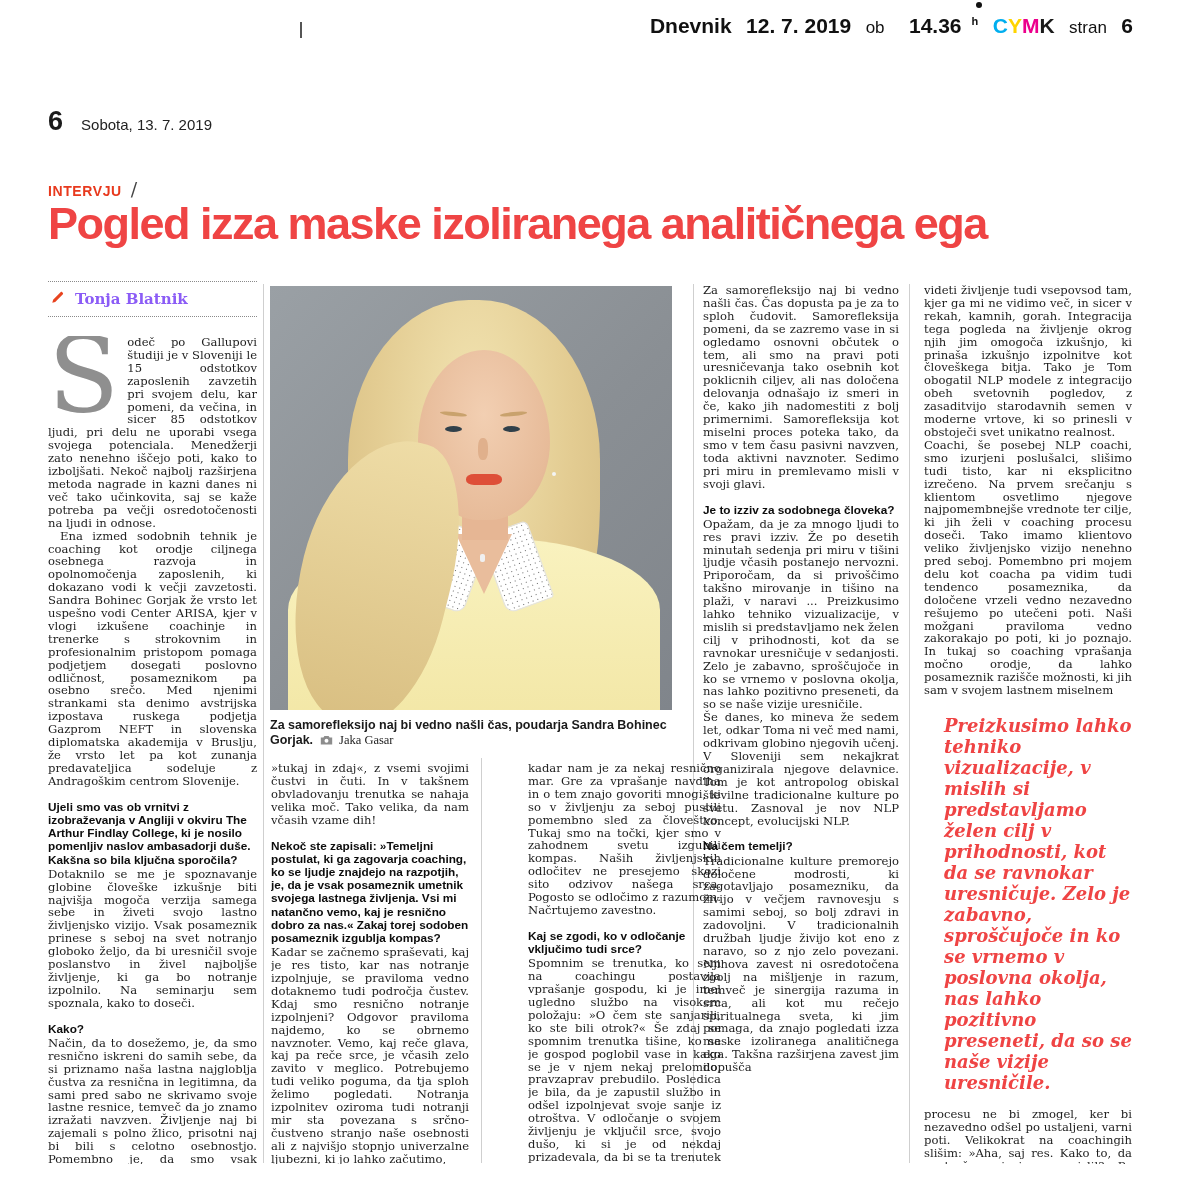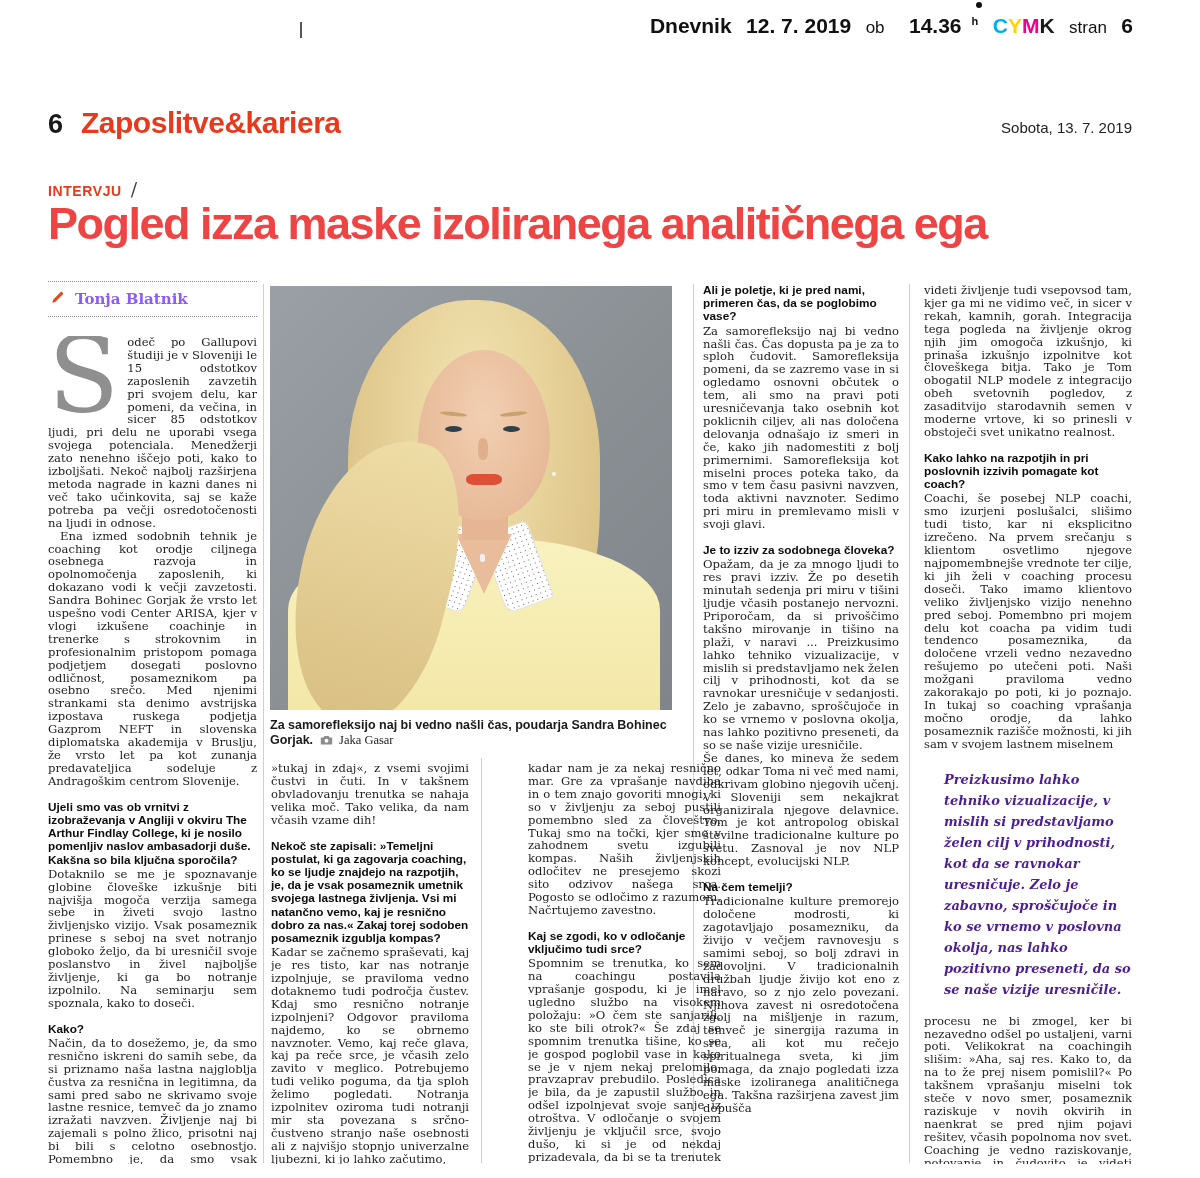--- a/index.html
+++ b/index.html
@@ -56,22 +56,22 @@
   #col5{left:924px;top:284px;width:208px;height:880px;}
 
   .para{font-size:11.6px;line-height:12.9px;text-align:justify;margin:0;text-indent:12px;color:#1d1d1d;}
   .para.flush{text-indent:0;}
   .question{font-family:"Liberation Sans",sans-serif;font-weight:700;font-size:11.8px;
     line-height:13.2px;color:#0c0c0c;margin:13px 0 1px;text-align:left;}
   .question:first-child{margin-top:0;}
   .lead{text-indent:0;}
   .dropcap{float:left;font-size:104px;line-height:76px;height:78px;color:#8f8f8f;margin:2px 8px 0 0;}
 
-  .pull-quote{font-style:italic;font-weight:700;font-size:13px;line-height:21px;
-    color:#4c1d95;margin:18px 0 15px 20px;text-align:left;}
+  .pull-quote{font-style:italic;font-weight:700;font-size:18px;line-height:21px;
+    color:#ef4444;margin:18px 0 15px 20px;text-align:left;}
 
   
   .photo{position:absolute;left:270px;top:286px;width:402px;height:424px;overflow:hidden;
     background:linear-gradient(135deg,#9aa0a5 0%,#8a8f94 55%,#80858b 100%);}
   .photo *{position:absolute;}
   .hair-back{left:78px;top:14px;width:252px;height:420px;
     background:radial-gradient(ellipse at 50% 28%,#f2e4b2 0%,#e3cc92 55%,#d4ba7e 100%);
     border-radius:48% 48% 42% 55% / 38% 38% 52% 58%;}
   .torso{left:18px;top:252px;width:372px;height:200px;
     background:linear-gradient(#f9f2bf,#f2e6a4);border-radius:45% 45% 0 0 / 72px 72px 0 0;}
@@ -116,21 +116,20 @@
     <span class="ph-b">12. 7. 2019</span>
     <span class="ph-r">ob</span>
     <span class="ph-b"><span>14.36</span><span class="ph-sup">h</span></span>
     <span class="cymk"><span class="c">C</span><span class="y">Y</span><span class="m">M</span><span class="k">K</span></span>
     <span class="ph-r">stran</span>
     <span class="ph-b">6</span>
   </div>
 
   <div class="section-bar">
     <span class="page-num">6</span>
-    <span class="section-title">Zaposlitve&amp;kariera</span>
     <span class="issue-date">Sobota, 13. 7. 2019</span>
   </div>
 
   <div class="kicker">
     <span class="kicker-label">INTERVJU</span>
     <span class="kicker-slash">/</span>
   </div>
 
   <h1 class="headline">Pogled izza maske izoliranega analitičnega ega</h1>
 
@@ -189,30 +188,28 @@
     <p class="para flush">Kadar se začnemo spraševati, kaj je res tisto, kar nas notranje izpolnjuje, se praviloma vedno dotaknemo tudi področja čustev. Kdaj smo resnično notranje izpolnjeni? Odgovor praviloma najdemo, ko se obrnemo navznoter. Vemo, kaj reče glava, kaj pa reče srce, je včasih zelo zavito v meglico. Potrebujemo tudi veliko poguma, da tja sploh želimo pogledati. Notranja izpolnitev oziroma tudi notranji mir sta povezana s srčno-čustveno stranjo naše osebnosti ali z najvišjo stopnjo univerzalne ljubezni, ki jo lahko začutimo,</p>
   </div>
 
   <div class="col" id="col3">
     <p class="para flush">kadar nam je za nekaj resnično mar. Gre za vprašanje navdiha in o tem znajo govoriti mnogi, ki so v življenju za seboj pustili pomembno sled za človeštvo. Tukaj smo na točki, kjer smo v zahodnem svetu izgubili kompas. Naših življenjskih odločitev ne presejemo skozi sito odzivov našega srca. Pogosto se odločimo z razumom. Načrtujemo zavestno.</p>
     <p class="question">Kaj se zgodi, ko v odločanje vključimo tudi srce?</p>
     <p class="para flush">Spomnim se trenutka, ko sem na coachingu postavila vprašanje gospodu, ki je imel ugledno službo na visokem položaju: »O čem ste sanjarili, ko ste bili otrok?« Še zdaj se spomnim trenutka tišine, ko se je gospod poglobil vase in kako se je v njem nekaj prelomilo, pravzaprav prebudilo. Posledica je bila, da je zapustil službo in odšel izpolnjevat svoje sanje iz otroštva. V odločanje o svojem življenju je vključil srce, svojo dušo, ki si je od nekdaj prizadevala, da bi se ta trenutek uresničil.</p>
   </div>
 
   <div class="col" id="col4">
-    <p class="question">Ali je poletje, ki je pred nami, primeren čas, da se poglobimo vase?</p>
     <p class="para flush">Za samorefleksijo naj bi vedno našli čas. Čas dopusta pa je za to sploh čudovit. Samorefleksija pomeni, da se zazremo vase in si ogledamo osnovni občutek o tem, ali smo na pravi poti uresničevanja tako osebnih kot poklicnih ciljev, ali nas določena delovanja odnašajo iz smeri in če, kako jih nadomestiti z bolj primernimi. Samorefleksija kot miselni proces poteka tako, da smo v tem času pasivni navzven, toda aktivni navznoter. Sedimo pri miru in premlevamo misli v svoji glavi.</p>
     <p class="question">Je to izziv za sodobnega človeka?</p>
     <p class="para flush">Opažam, da je za mnogo ljudi to res pravi izziv. Že po desetih minutah sedenja pri miru v tišini ljudje včasih postanejo nervozni. Priporočam, da si privoščimo takšno mirovanje in tišino na plaži, v naravi ... Preizkusimo lahko tehniko vizualizacije, v mislih si predstavljamo nek želen cilj v prihodnosti, kot da se ravnokar uresničuje v sedanjosti. Zelo je zabavno, sproščujoče in ko se vrnemo v poslovna okolja, nas lahko pozitivno preseneti, da so se naše vizije uresničile.</p>
     <p class="para flush">Še danes, ko mineva že sedem let, odkar Toma ni več med nami, odkrivam globino njegovih učenj. V Sloveniji sem nekajkrat organizirala njegove delavnice. Tom je kot antropolog obiskal številne tradicionalne kulture po svetu. Zasnoval je nov NLP koncept, evolucijski NLP.</p>
     <p class="question">Na čem temelji?</p>
     <p class="para flush">Tradicionalne kulture premorejo določene modrosti, ki zagotavljajo posamezniku, da živijo v večjem ravnovesju s samimi seboj, so bolj zdravi in zadovoljni. V tradicionalnih družbah ljudje živijo kot eno z naravo, so z njo zelo povezani. Njihova zavest ni osredotočena zgolj na mišljenje in razum, temveč je sinergija razuma in srca, ali kot mu rečejo spiritualnega sveta, ki jim pomaga, da znajo pogledati izza maske izoliranega analitičnega ega. Takšna razširjena zavest jim dopušča</p>
   </div>
 
   <div class="col" id="col5">
     <p class="para flush">videti življenje tudi vsepovsod tam, kjer ga mi ne vidimo več, in sicer v rekah, kamnih, gorah. Integracija tega pogleda na življenje okrog njih jim omogoča izkušnjo, ki prinaša izkušnjo izpolnitve kot človeškega bitja. Tako je Tom obogatil NLP modele z integracijo obeh svetovnih pogledov, z zasaditvijo starodavnih semen v moderne vrtove, ki so prinesli v obstoječi svet unikatno realnost.</p>
-    <p class="question">Kako lahko na razpotjih in pri poslovnih izzivih pomagate kot coach?</p>
     <p class="para flush">Coachi, še posebej NLP coachi, smo izurjeni poslušalci, slišimo tudi tisto, kar ni eksplicitno izrečeno. Na prvem srečanju s klientom osvetlimo njegove najpomembnejše vrednote ter cilje, ki jih želi v coaching procesu doseči. Tako imamo klientovo veliko življenjsko vizijo nenehno pred seboj. Pomembno pri mojem delu kot coacha pa vidim tudi tendenco posameznika, da določene vrzeli vedno nezavedno rešujemo po utečeni poti. Naši možgani praviloma vedno zakorakajo po poti, ki jo poznajo. In tukaj so coaching vprašanja močno orodje, da lahko posameznik razišče možnosti, ki jih sam v svojem lastnem miselnem</p>
     <div class="pull-quote">Preizkusimo lahko tehniko vizualizacije, v mislih si predstavljamo želen cilj v prihodnosti, kot da se ravnokar uresničuje. Zelo je zabavno, sproščujoče in ko se vrnemo v poslovna okolja, nas lahko pozitivno preseneti, da so se naše vizije uresničile.</div>
     <p class="para flush">procesu ne bi zmogel, ker bi nezavedno odšel po ustaljeni, varni poti. Velikokrat na coachingih slišim: »Aha, saj res. Kako to, da na to že prej nisem pomislil?« Po takšnem vprašanju miselni tok steče v novo smer, posameznik raziskuje v novih okvirih in naenkrat se pred njim pojavi rešitev, včasih popolnoma nov svet. Coaching je vedno raziskovanje, potovanje in čudovito je videti ljudi, ki dobijo veter v krila lastnega življenja. ×</p>
   </div>
 
 </div>
 
 </body></html>

